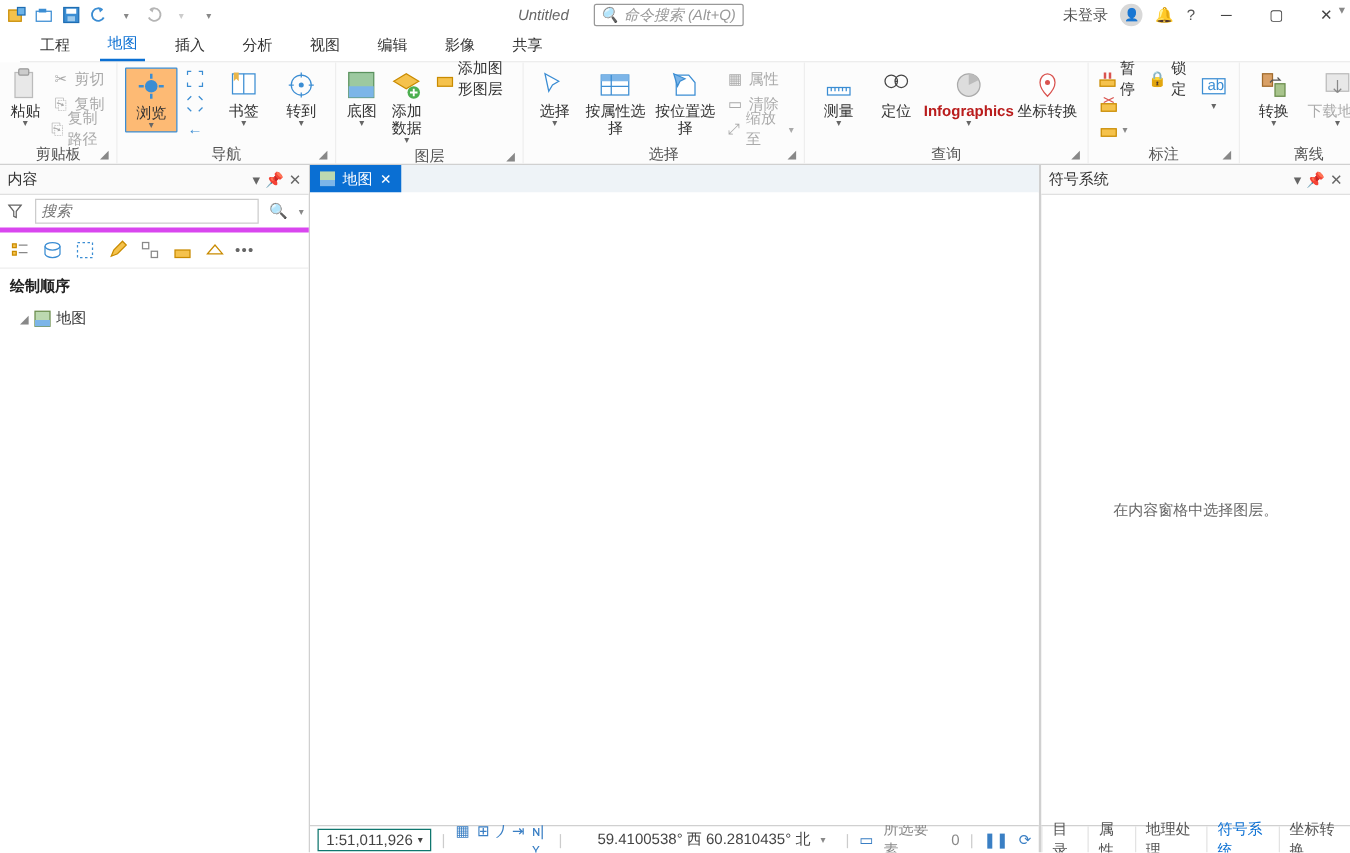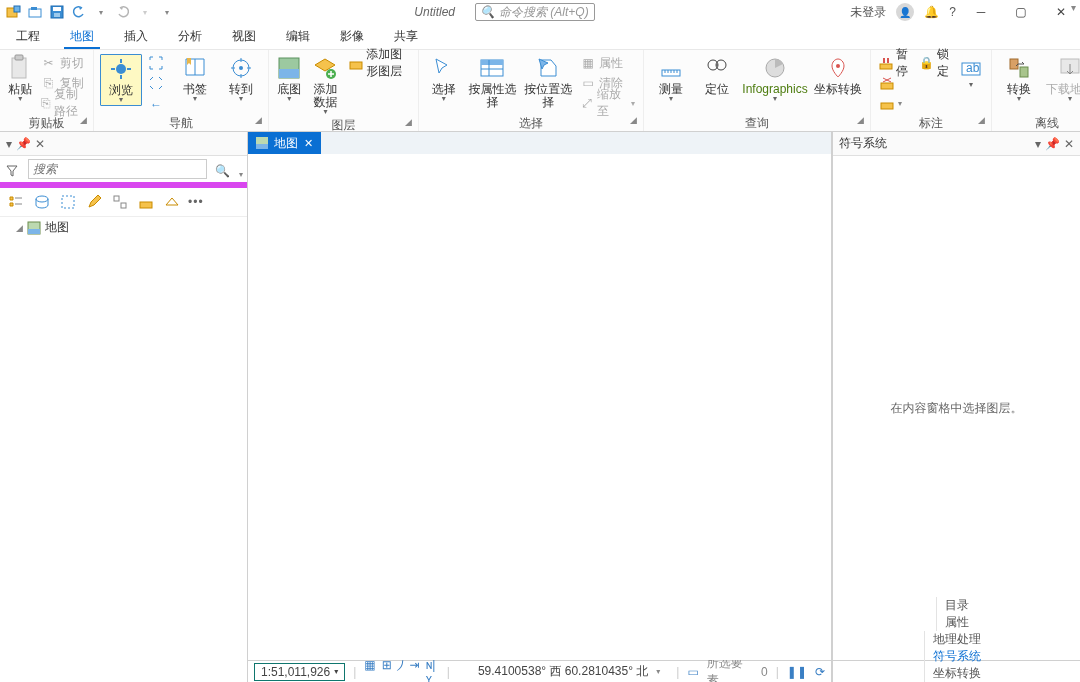--- a/index.html
+++ b/index.html
@@ -10,47 +10,47 @@
 .qat { display: flex; gap: 4px; align-items: center; }
 .qat .ico { width: 18px; height: 18px; display: flex; align-items: center; justify-content: center; }
 .title-center { flex: 1; display: flex; justify-content: center; align-items: center; gap: 20px; }
 .doc-title { font-style: italic; color: #666; }
 .search-box { width: 120px; height: 18px; border: 1px solid #999; border-radius: 2px; display: flex; align-items: center; padding: 0 4px; gap: 4px; color: #999; font-style: italic; }
 .title-right { display: flex; align-items: center; gap: 10px; color: #555; margin-left: 17px; }
 .user-badge { width: 18px; height: 18px; border-radius: 50%; background: #d8d8d8; display: flex; align-items: center; justify-content: center; font-size: 10px; color: #666; }
 .winbtn { width: 30px; height: 20px; display: flex; align-items: center; justify-content: center; color: #444; }
 
 
-.ribbon-tabs { height: 26px; display: flex; padding: 0 10px; gap: 18px; border-bottom: 1px solid #e8e8e8; }
+.ribbon-tabs { height: 26px; display: flex; align-items: flex-end; padding: 0 10px; gap: 18px; border-bottom: 1px solid #e8e8e8; margin-left: 16px; }
 .ribbon-tab { padding: 4px 6px; color: #333; cursor: default; }
 .ribbon-tab.active { color: #0a6fd3; border-bottom: 2px solid #0a6fd3; }
 
 
 .ribbon { height: 82px; display: flex; border-bottom: 1px solid #d0d0d0; background: #fcfcfc; }
 .group { display: flex; flex-direction: column; padding: 2px 6px 0 6px; border-right: 1px solid #eee; }
 .group-body { flex: 1; display: flex; align-items: flex-start; gap: 4px; padding-top: 2px; }
-.group-label { height: 16px; font-size: 11px; color: #555; text-align: center; display: flex; justify-content: center; align-items: flex-start; position: relative; }
+.group-label { height: 16px; font-size: 11px; color: #555; text-align: center; display: flex; justify-content: center; align-items: center; position: relative; }
 .group-label .dlg { position: absolute; right: 0; font-size: 9px; color: #888; }
 .bigbtn { width: 42px; display: flex; flex-direction: column; align-items: center; gap: 1px; font-size: 11px; color: #333; text-align: center; line-height: 1.1; }
-.bigbtn.sel { background: #fef9c3; border: 1px solid #3b8dd3; border-radius:1px; }
+.bigbtn.sel { background: #fdba74; border: 1px solid #3b8dd3; border-radius:1px; }
 .bigbtn .bi { width: 28px; height: 28px; display: flex; align-items: center; justify-content: center; }
 .bigbtn .drop { font-size: 8px; color: #666; margin-top: -2px; }
 .smallbtn-col { display: flex; flex-direction: column; gap: 2px; }
 .smallbtn { display: flex; align-items: center; gap: 3px; font-size: 11px; color: #333; height: 18px; padding: 0 2px; }
 .smallbtn .si { width: 16px; height: 16px; display: flex; align-items: center; justify-content: center; }
 .smallbtn.dis { color: #aaa; }
 
 
 .workspace { flex: 1; display: flex; min-height: 0; }
 .panel { display: flex; flex-direction: column; border-right: 1px solid #d0d0d0; background: #fff; }
 .panel.right { border-right: none; border-left: 1px solid #d0d0d0; }
 .panel-head { height: 24px; display: flex; align-items: center; padding: 0 6px; border-bottom: 1px solid #e0e0e0; background: #fafafa; }
 .panel-title { flex: 1; color: #333; }
 .pin-ctrl { display: flex; gap: 4px; color: #666; font-size: 10px; }
-.contents-search { display: flex; align-items: flex-end; gap: 8px; padding: 3px 4px; border-bottom: 6px solid #d946ef; }
+.contents-search { display: flex; align-items: center; gap: 8px; padding: 3px 4px; border-bottom: 4px solid #d946ef; }
 .contents-search input { flex: 1; border: 1px solid #ccc; height: 20px; padding: 0 4px; font-style: italic; color: #888; }
 .filter-ico, .srch-ico { width:16px; height:16px; display:flex; align-items:center; justify-content:center; color:#666; }
 .toc-toolbar { display: flex; gap: 6px; padding: 4px 6px; border-bottom: 1px solid #eee; align-items:center; }
 .toc-toolbar .tbtn { width: 20px; height: 20px; display:flex; align-items:center; justify-content:center; }
 .toc-head { font-weight: bold; padding: 6px 8px; color:#222; }
 .toc-item { display: flex; align-items: center; gap: 4px; padding: 2px 8px 2px 16px; color:#333; }
 
 
 .center { flex: 1; display: flex; flex-direction: column; border-right: 1px solid #d0d0d0; min-width:0;}
 .maptabs { height: 22px; background: #eef3f7; display: flex; align-items: flex-end; }
@@ -60,21 +60,21 @@
 .map-dd { position:absolute; right:4px; top:2px; color:#888; font-size:10px;}
 .statusbar { height: 22px; border-top: 1px solid #d0d0d0; display: flex; align-items: center; font-size: 11px; color: #444; gap: 8px; padding: 0 6px; }
 .scale-box { border: 1px solid #0f766e; height: 18px; padding: 0 6px; display: flex; align-items: center; gap: 4px; }
 .sb-sep { color: #ccc; }
 .sb-icons { display:flex; gap:6px; color:#3a7fc4; }
 
 
 .sym-body { flex: 1; display: flex; align-items: center; justify-content: center; color: #666; font-size: 12px; }
 
 
-.side-tabs { height: 22px; border-top: 1px solid #d0d0d0; display: flex; align-items:center; justify-content:flex-end; gap:0;flex-direction:column; }
+.side-tabs { height: 22px; border-top: 1px solid #d0d0d0; display: flex; align-items:center; justify-content:flex-start; gap:0; }
 .side-tab { padding: 0 8px; height:100%; display:flex; align-items:center; color:#555; border-left:1px solid #e3e3e3; }
 .side-tab.active { color:#0a6fd3; }
 
 svg { display:block; }
 </style>
 </head>
 <body>
 
 <div class="titlebar">
   <div class="qat">
@@ -351,21 +351,21 @@
           </span>
         <span>定位</span>
       </div>
       <div class="bigbtn" style="width:66px;">
         <span class="bi">
             <svg width="24" height="24">
               <circle cx="12" cy="12" r="9" fill="#ddd" stroke="#aaa"></circle>
               <path d="M12 3a9 9 0 0 1 8 5l-8 4z" fill="#bbb"></path>
             </svg>
           </span>
-        <span style="color:#4d7c0f;">Infographics</span>
+        <span style="color:#b91c1c;font-weight:bold;">Infographics</span>
         <span class="drop">▾</span>
       </div>
       <div class="bigbtn" style="width:52px;">
         <span class="bi">
             <svg width="24" height="24">
               <path d="M12 3c3 0 6 3 6 7 0 5-6 11-6 11s-6-6-6-11c0-4 3-7 6-7z" fill="#fff" stroke="#d9534f"></path>
               <circle cx="12" cy="10" r="2" fill="#d9534f"></circle>
             </svg>
           </span>
         <span>坐标转换</span>
@@ -457,20 +457,21 @@
         <span>离线</span>
       </div>
   </div>
 
 </div>
 
 <div class="workspace">
 
   <div class="panel" style="width:248px;">
     <div class="panel-head">
+      <span class="panel-title">内容</span>
       <span class="pin-ctrl">
         <span>▾</span>
         <span>📌</span>
         <span>✕</span>
       </span>
     </div>
     <div class="contents-search">
       <span class="filter-ico">
           <svg width="12" height="12">
             <path d="M1 1h10L7 6v5l-2-1V6z" fill="none" stroke="#666"></path>
@@ -514,20 +515,21 @@
             <rect x="2" y="8" width="12" height="6" fill="#f5c24c" stroke="#c98b00"></rect>
           </svg>
         </span>
       <span class="tbtn">
           <svg width="16" height="16">
             <path d="M2 11l6-7 6 7z" fill="none" stroke="#c98b00"></path>
           </svg>
         </span>
       <span style="color:#666;letter-spacing:1px;">•••</span>
     </div>
+    <div class="toc-head">绘制顺序</div>
     <div class="toc-item">
       <span style="color:#888;font-size:9px;">◢</span>
       <span>
           <svg width="14" height="14">
             <rect x="1" y="1" width="12" height="12" fill="#bcd9b0" stroke="#6a8c4c"></rect>
             <rect x="1" y="8" width="12" height="5" fill="#7cb5e8"></rect>
           </svg>
         </span>
       <span>地图</span>
     </div>

